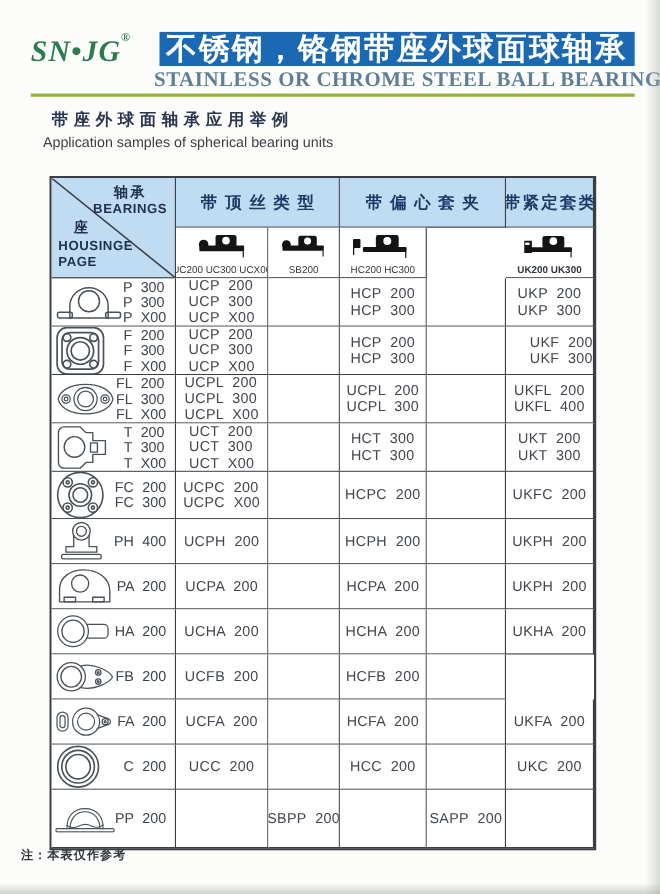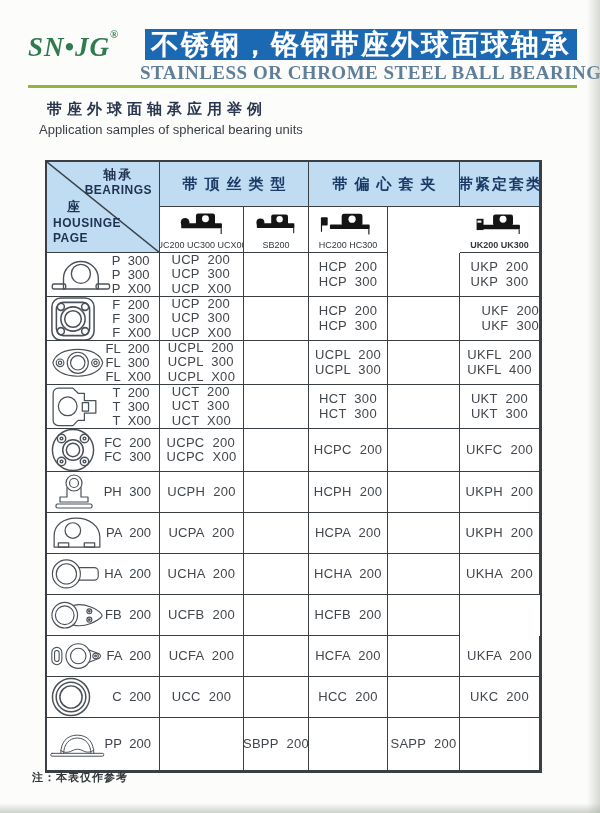--- a/index.html
+++ b/index.html
@@ -63,21 +63,21 @@
 
   .housing{display:flex;align-items:center;justify-content:space-between;
     padding:2px 8px 2px 3px;background:#ffffff;}
   .h-icon{display:flex;align-items:center;justify-content:center;min-width:0;}
   .h-labels{text-align:left;font-size:13px;color:#3e444b;line-height:14px;
     word-spacing:4px;white-space:nowrap;}
   .dcell{display:flex;align-items:center;justify-content:center;background:#ffffff;}
   .d-lines{text-align:left;font-size:13px;color:#42474d;line-height:14.5px;
     word-spacing:4px;letter-spacing:0.3px;white-space:nowrap;}
 
-  .footnote{position:absolute;left:32px;top:770px;font-size:11px;font-weight:bold;
+  .footnote{position:absolute;left:19px;top:770px;font-size:11px;font-weight:bold;
     color:#33373c;letter-spacing:1px;}
 
   .h-icon svg, .s-icon svg{display:block;}
 </style>
 </head>
 <body>
 
 <div class="page">
 
   <div class="logo"><span>SN•JG</span><sup>®</sup></div>
@@ -364,21 +364,21 @@
           <svg width="48" viewBox="0 0 96 76">
             <g fill="none" stroke="#4b5158" stroke-width="2.4" stroke-linejoin="round" stroke-linecap="round">
    <circle cx="48" cy="20" r="16"></circle>
               <circle cx="48" cy="20" r="9"></circle>
    <path d="M34,29 v19 h-14 v10 h56 v-10 h-14 v-19"></path>
    <rect x="12" y="62" width="72" height="8" rx="3"></rect>
             </g>
           </svg>
         </div>
         <div class="h-labels">
-          <div>PH 300</div>
+          <div>PH 400</div>
         </div>
       </div>
       <div class="cell dcell" style="grid-area: 8 / 2;">
         <div class="d-lines">
           <div>UCPH 200</div>
         </div>
       </div>
       <div class="cell dcell" style="grid-area: 8 / 3;"></div>
       <div class="cell dcell" style="grid-area: 8 / 4;">
         <div class="d-lines">

